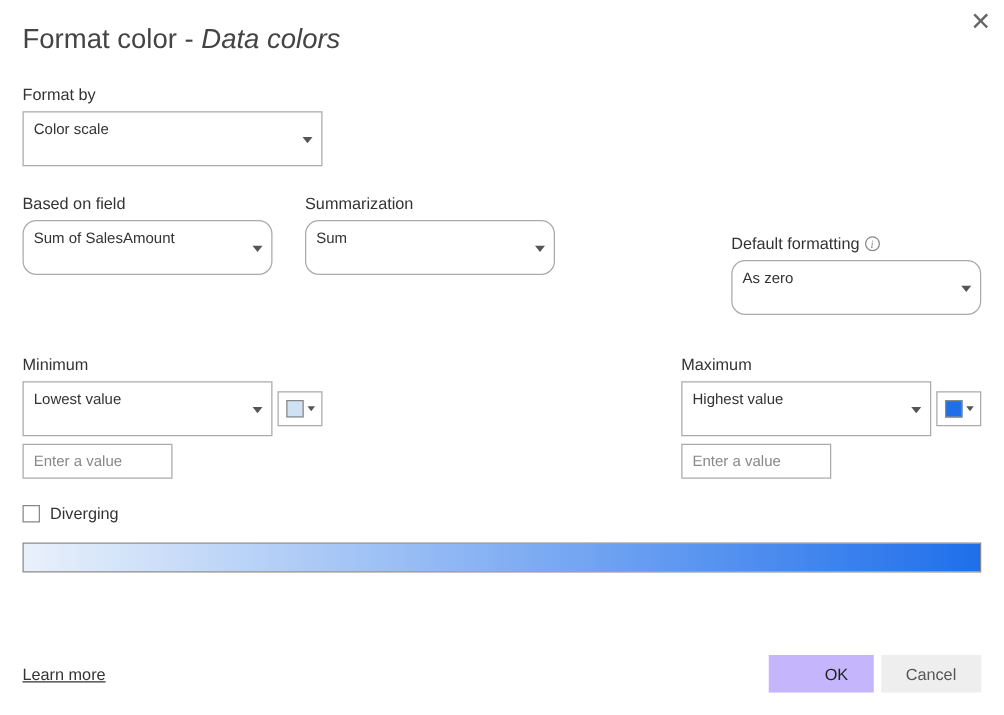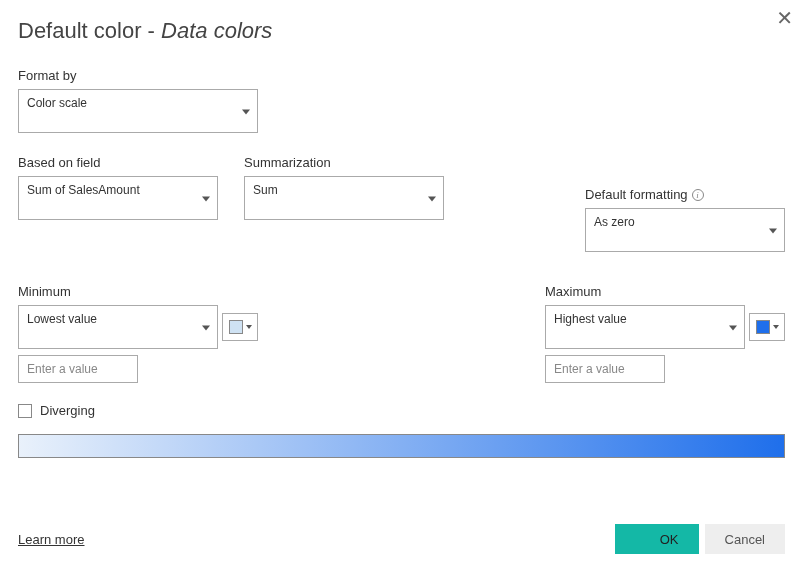--- a/index.html
+++ b/index.html
@@ -60,21 +60,21 @@
       transform: translateY(-30%);
       border-left: 4px solid transparent;
       border-right: 4px solid transparent;
       border-top: 5px solid #555;
       pointer-events: none;
     }
     .row1 .select-wrap { width: 240px; }
     .row1 .select { width: 240px; }
     .row2 { display: flex; gap: 26px; margin-top: 22px; }
     .row2 .col { flex: 0 0 auto; }
-    .row2 .select-wrap, .row2 .select { display:block; }
+    .row2 .select-wrap, .row2 .select { display:block;border-radius:11px; }
     .col-a .select-wrap, .col-a .select { width: 200px; }
     .col-b .select-wrap, .col-b .select { width: 200px; }
     .col-c .select-wrap, .col-c .select { width: 200px; }
     .col-c { margin-left: auto; margin-top: 32px; }
     .row3 { display: flex; margin-top: 32px; }
     .minmax .select-wrap, .minmax .select { width: 200px; }
     .minmax-line { display: flex; align-items: center; gap: 4px; }
     .color-btn {
       height: 28px;
       width: 36px;
@@ -132,35 +132,35 @@
       font-size: 13px;
     }
     .btns { margin-left: auto; display: flex; gap: 6px; }
     .btn {
       height: 30px;
       padding: 0 20px;
       border: none;
       font-size: 13px;
       cursor: pointer;
     }
-    .btn-ok { background: #14b8a6; color: #222; padding-left: 45px; }
+    .btn-ok { background: #c4b5fd; color: #222; padding-left: 45px; }
     .btn-cancel { background: #eee; color: #555; }
     .info-icon {
       width: 12px; height: 12px; border: 1px solid #888; border-radius: 50%;
       display: inline-flex; align-items: center; justify-content: center;
       font-size: 9px; color: #888; font-style: italic; font-family: Georgia, serif;
     }
   </style>
 </head>
 <body>
 
 <span class="close-btn">✕</span>
 
 <h1 class="title">
-  <span>Default color - </span><span class="italic">Data colors</span>
+  <span>Format color - </span><span class="italic">Data colors</span>
 </h1>
 
 <div class="row1">
   <div class="label">Format by</div>
   <div class="select-wrap">
     <div class="select">Color scale</div>
   </div>
 </div>
 
 <div class="row2">

